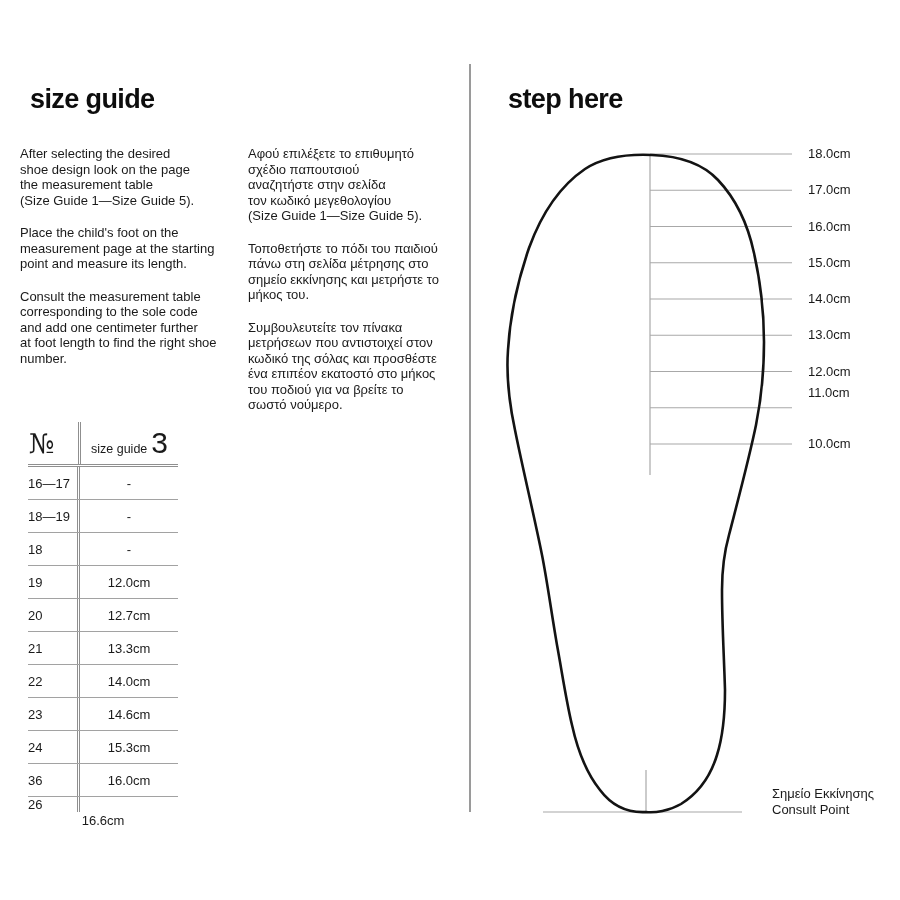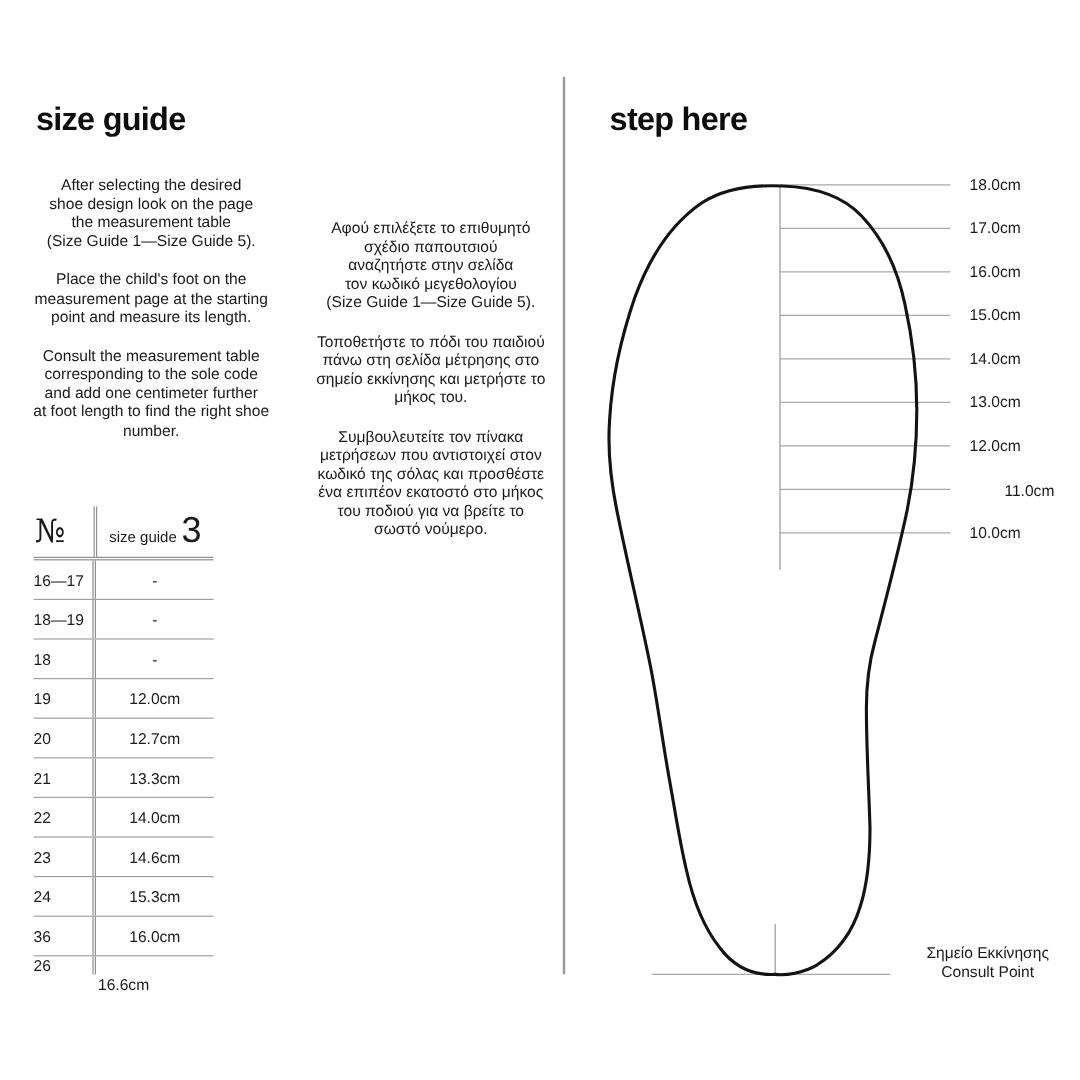--- a/index.html
+++ b/index.html
@@ -1,29 +1,29 @@
 <!DOCTYPE html>
 <html><head>
 <meta charset="utf-8">
 <style>
   html,body{margin:0;padding:0;background:#ffffff;}
   .page{
     position:relative;width:900px;height:900px;background:#fff;
-    font-family:"Liberation Sans",sans-serif;color:#1a1a1a;overflow:hidden;text-align:center;
+    font-family:"Liberation Sans",sans-serif;color:#1a1a1a;overflow:hidden;
   }
   .title{
     position:absolute;margin:0;font-size:27px;font-weight:700;letter-spacing:-0.6px;color:#0d0d0d;
   }
   #title-left{left:30px;top:84px;}
   #title-right{left:508px;top:84px;}
   .divider{position:absolute;left:469px;top:64px;width:1.5px;height:748px;background:#9a9a9a;}
   .col{position:absolute;top:146px;font-size:13px;line-height:15.5px;}
   .col p{margin:0 0 17px 0;white-space:pre-line;}
   #col-en{left:20px;width:212px;}
-  #col-gr{left:248px;width:222px;margin-top:36px;}
+  #col-gr{left:248px;width:222px;}
 
   .sizetable{position:absolute;left:28px;top:422px;width:150px;}
   .thead{display:flex;height:42px;border-bottom:3px double #8f8f8f;}
   .th1{
     width:49px;border-right:3px double #8f8f8f;display:flex;align-items:center;
     font-family:"DejaVu Serif",serif;font-size:27px;padding-left:1px;
   }
   .th2{flex:1;display:flex;align-items:baseline;justify-content:center;gap:4px;padding-top:6px;}
   .th2 .small{font-size:12.5px;}
   .th2 .big{font-size:30px;line-height:30px;}
@@ -173,21 +173,21 @@
   </svg>
 
   <div>
       <div class="ruler-label" style="top: 146px;">18.0cm</div>
       <div class="ruler-label" style="top: 182.25px;">17.0cm</div>
       <div class="ruler-label" style="top: 218.5px;">16.0cm</div>
       <div class="ruler-label" style="top: 254.75px;">15.0cm</div>
       <div class="ruler-label" style="top: 291px;">14.0cm</div>
       <div class="ruler-label" style="top: 327.25px;">13.0cm</div>
       <div class="ruler-label" style="top: 363.5px;">12.0cm</div>
-      <div class="ruler-label" style="top: 401px; margin-left: 29px;">11.0cm</div>
+      <div class="ruler-label" style="top: 385px;">11.0cm</div>
       <div class="ruler-label" style="top: 436px;">10.0cm</div>
     </div>
 
   <div class="startpoint">
     <div>Σημείο Εκκίνησης</div>
     <div>Consult Point</div>
   </div>
 
 </div>
 

